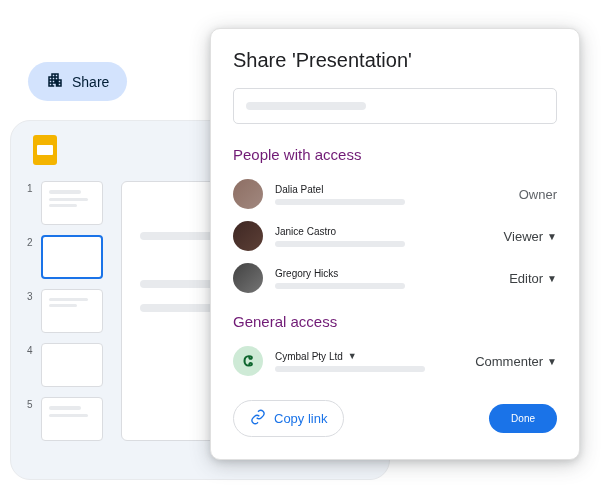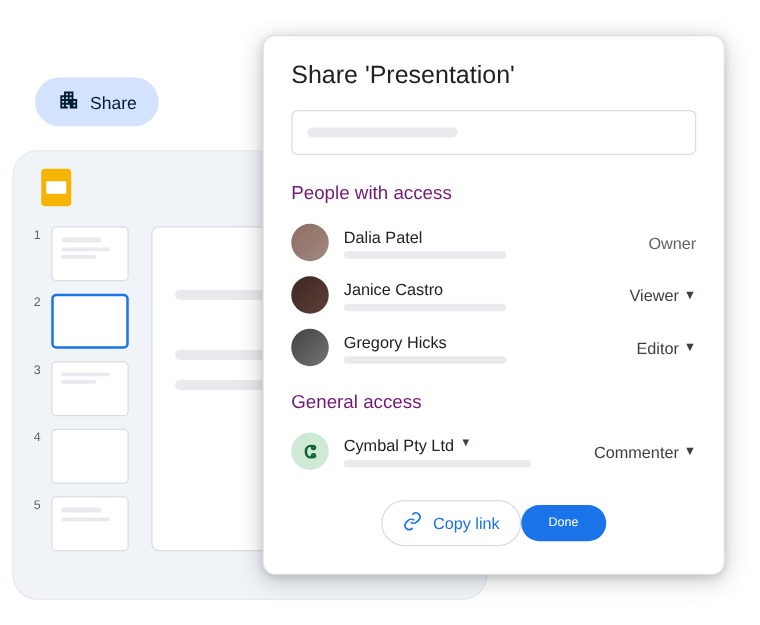--- a/index.html
+++ b/index.html
@@ -107,34 +107,34 @@
     }
     .avatar.a1 { background: linear-gradient(135deg,#8d6e63,#a1887f); }
     .avatar.a2 { background: linear-gradient(135deg,#3e2723,#5d4037); }
     .avatar.a3 { background: linear-gradient(135deg,#424242,#757575); }
     .avatar.org {
       background: #ceead6;
       display: flex; align-items: center; justify-content: center;
       color: #0d652d; font-weight: 700; font-size: 14px;
     }
     .person-info { flex: 1; min-width: 0; }
-    .person-name { font-size: 13px; color: #202124; margin-bottom: 4px; }
+    .person-name { font-size: 10px; color: #202124; margin-bottom: 4px; }
     .person-sub { width: 130px; height: 6px; background: #e8eaed; border-radius: 3px; }
     .person-sub.wide { width: 150px; }
     .role {
       font-size: 13px; color: #5f6368;
       display: flex; align-items: center; gap: 4px;
       white-space: nowrap;
     }
     .role.dark { color: #3c4043; }
     .caret { font-size: 10px; }
     .org-name-row { display: flex; gap: 5px; }
 
     .modal-footer {
-      display: flex; justify-content: center; align-items: center;
+      display: flex; justify-content: space-between; align-items: center;
       margin-top: 18px;
     }
     .copy-link {
       display: flex; align-items: center; gap: 8px;
       border: 1px solid #dadce0;
       border-radius: 20px;
       padding: 8px 16px;
       font-size: 13px; font-weight: 500; color: #1a73e8;
       background: #fff;
     }

